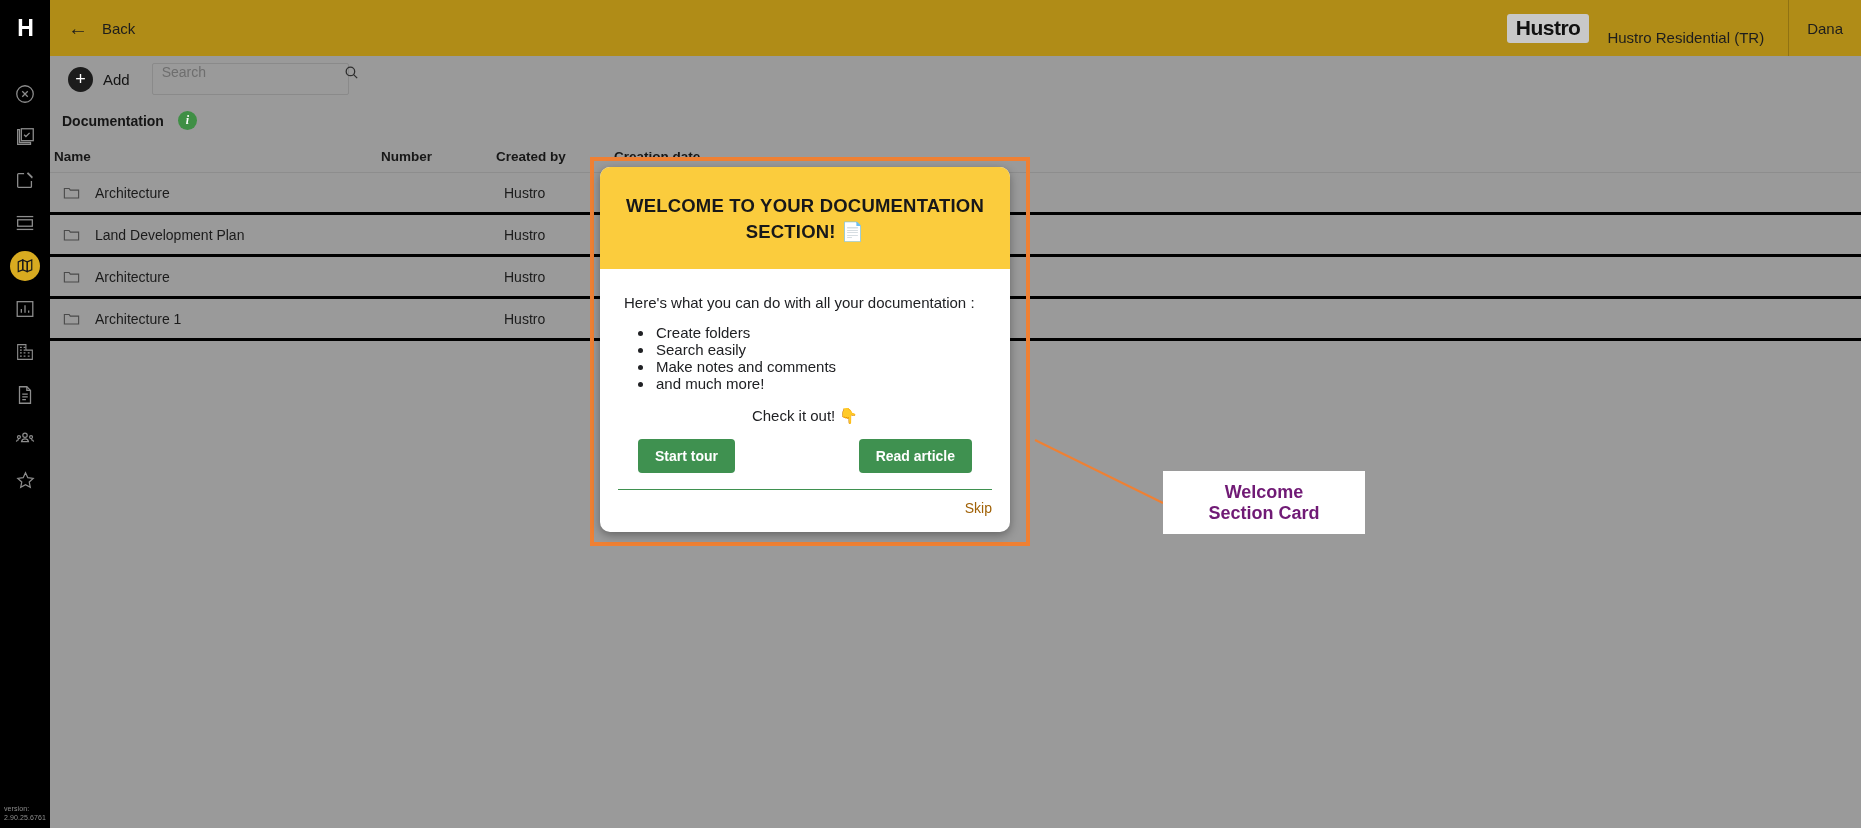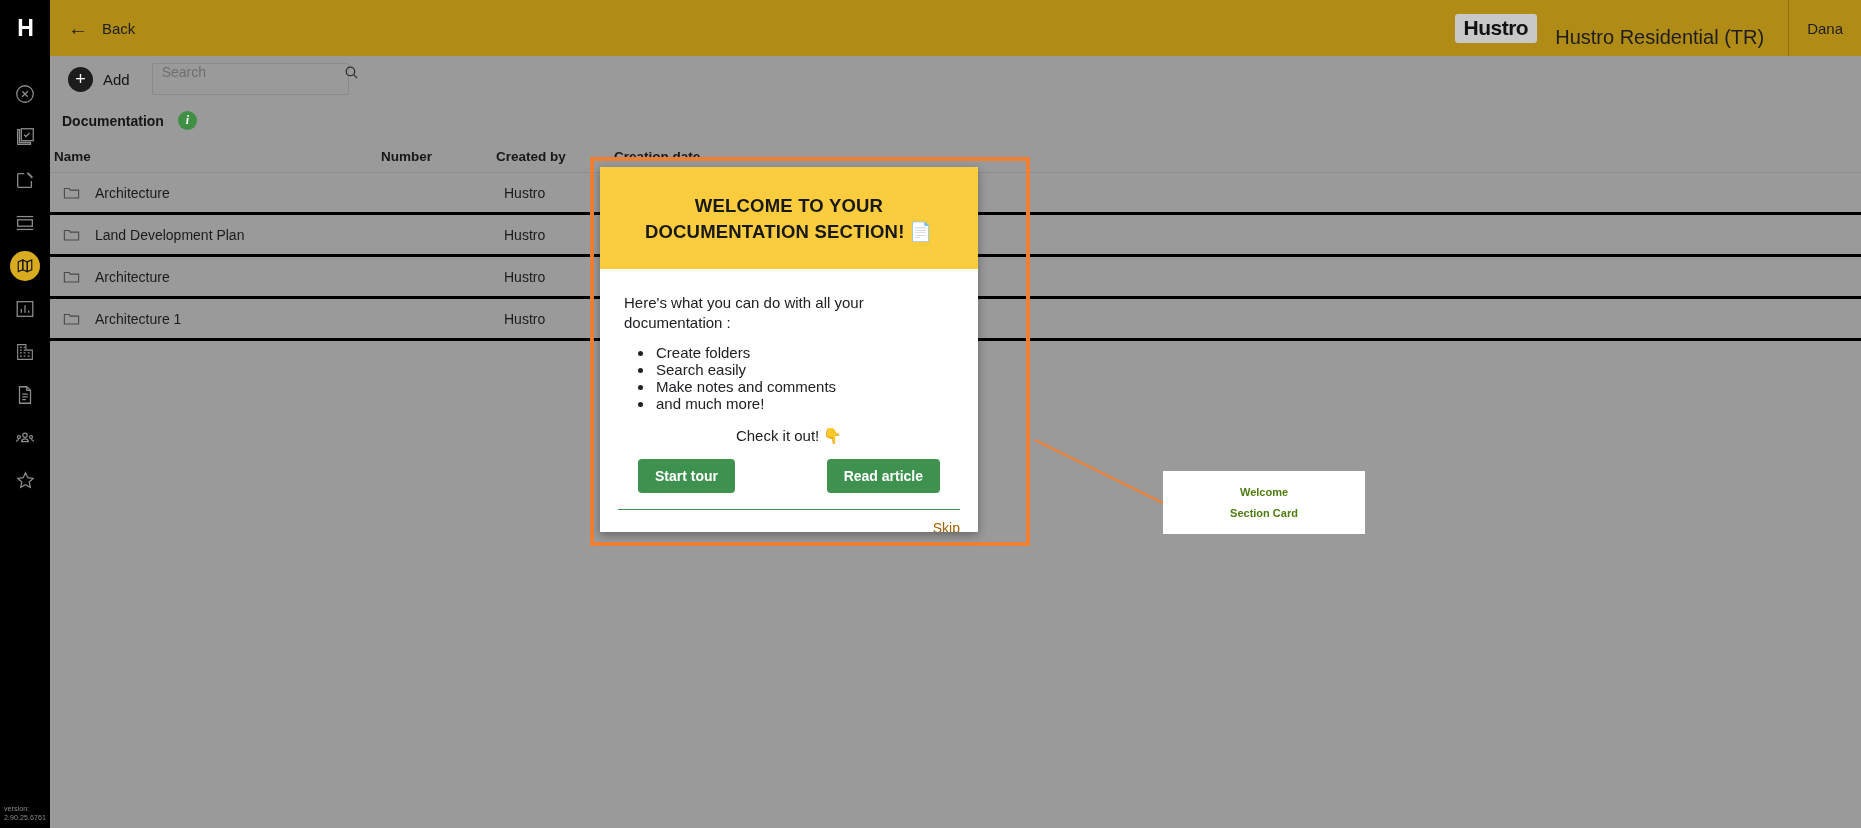--- a/index.html
+++ b/index.html
@@ -62,21 +62,21 @@
   .topbar-right {
     margin-left: auto; display: flex; align-items: center; height: 56px;
   }
   .brand-chip {
     background: #c8c8c8; color: #111;
     font-weight: 700; font-size: 21px;
     padding: 2px 9px 3px; border-radius: 3px;
     letter-spacing: -.5px;
   }
   .org-name {
-    color: #1d1d1d; font-size: 20px; margin: 18px 24px 0 18px; text-align: center;
+    color: #1d1d1d; font-size: 15px; margin: 18px 24px 0 18px; text-align: center;
   }
   .topbar-divider {
     width: 1px; height: 56px; background: rgba(0,0,0,.18);
   }
   .user-name {
     color: #1d1d1d; font-size: 15px; padding: 0 18px; white-space: nowrap;
   }
 
   
   .content {
@@ -147,22 +147,22 @@
 
   
   .modal-outline {
     position: absolute; left: 590px; top: 157px;
     width: 440px; height: 389px;
     border: 4px solid #ef8033;
     pointer-events: none;
   }
   .modal {
     position: absolute; left: 600px; top: 167px;
-    width: 378px; height: 365px;
-    background: #fff; border-radius: 1px;
+    width: 410px; height: 365px;
+    background: #fff; border-radius: 10px;
     box-shadow: 0 3px 10px rgba(0,0,0,.35);
     overflow: hidden;
     display: flex; flex-direction: column;
   }
   .modal-header {
     background: #fbcc3d; padding: 26px 24px 24px;
     text-align: center;
   }
   .modal-title {
     font-size: 18.5px; font-weight: 700; color: #17181a;
@@ -198,21 +198,21 @@
 
   
   .annot-card {
     position: absolute; left: 1163px; top: 471px;
     width: 202px; height: 63px;
     background: #fff;
     display: flex; flex-direction: column;
     align-items: center; justify-content: center;
   }
   .annot-card span {
-    color: #4d7c0f; font-size: 11px; font-weight: 700; line-height: 21px;
+    color: #701a75; font-size: 18px; font-weight: 700; line-height: 21px;
   }
   .annot-line { position: absolute; left: 0; top: 0; pointer-events: none; }
 </style>
 </head>
 <body>
 
 <div id="app">
 
   <div class="rail">
     <div class="rail-logo">H</div>

